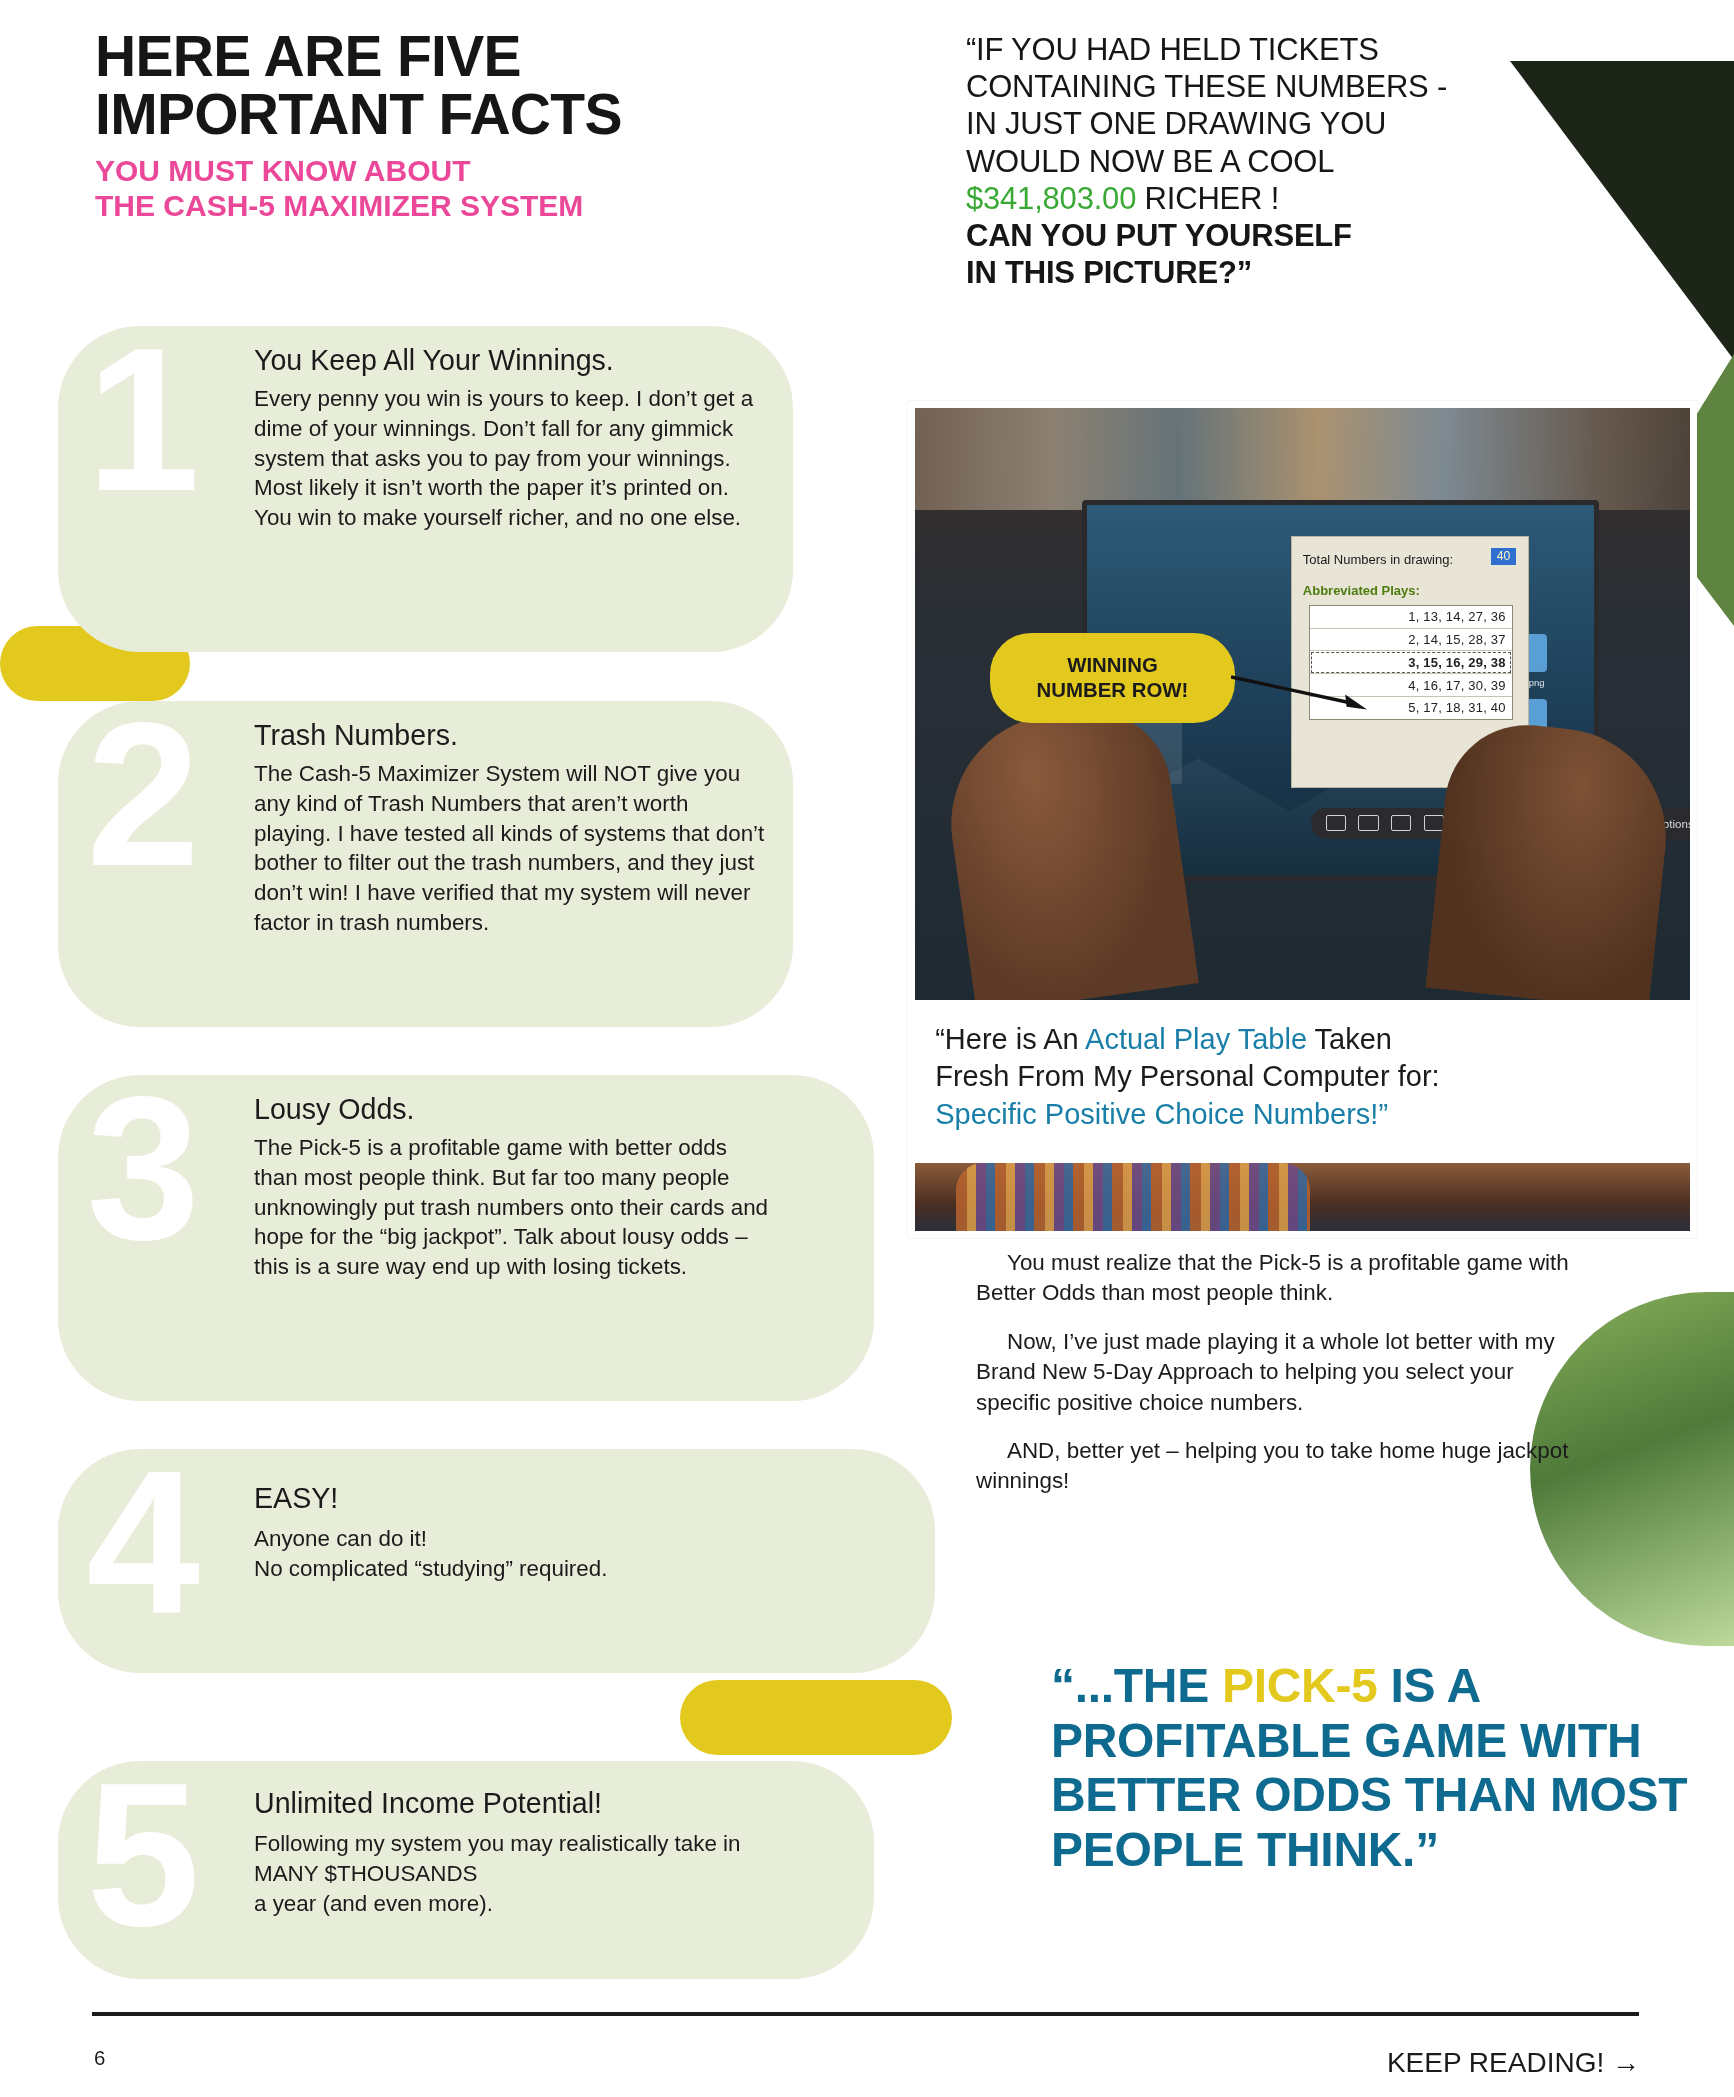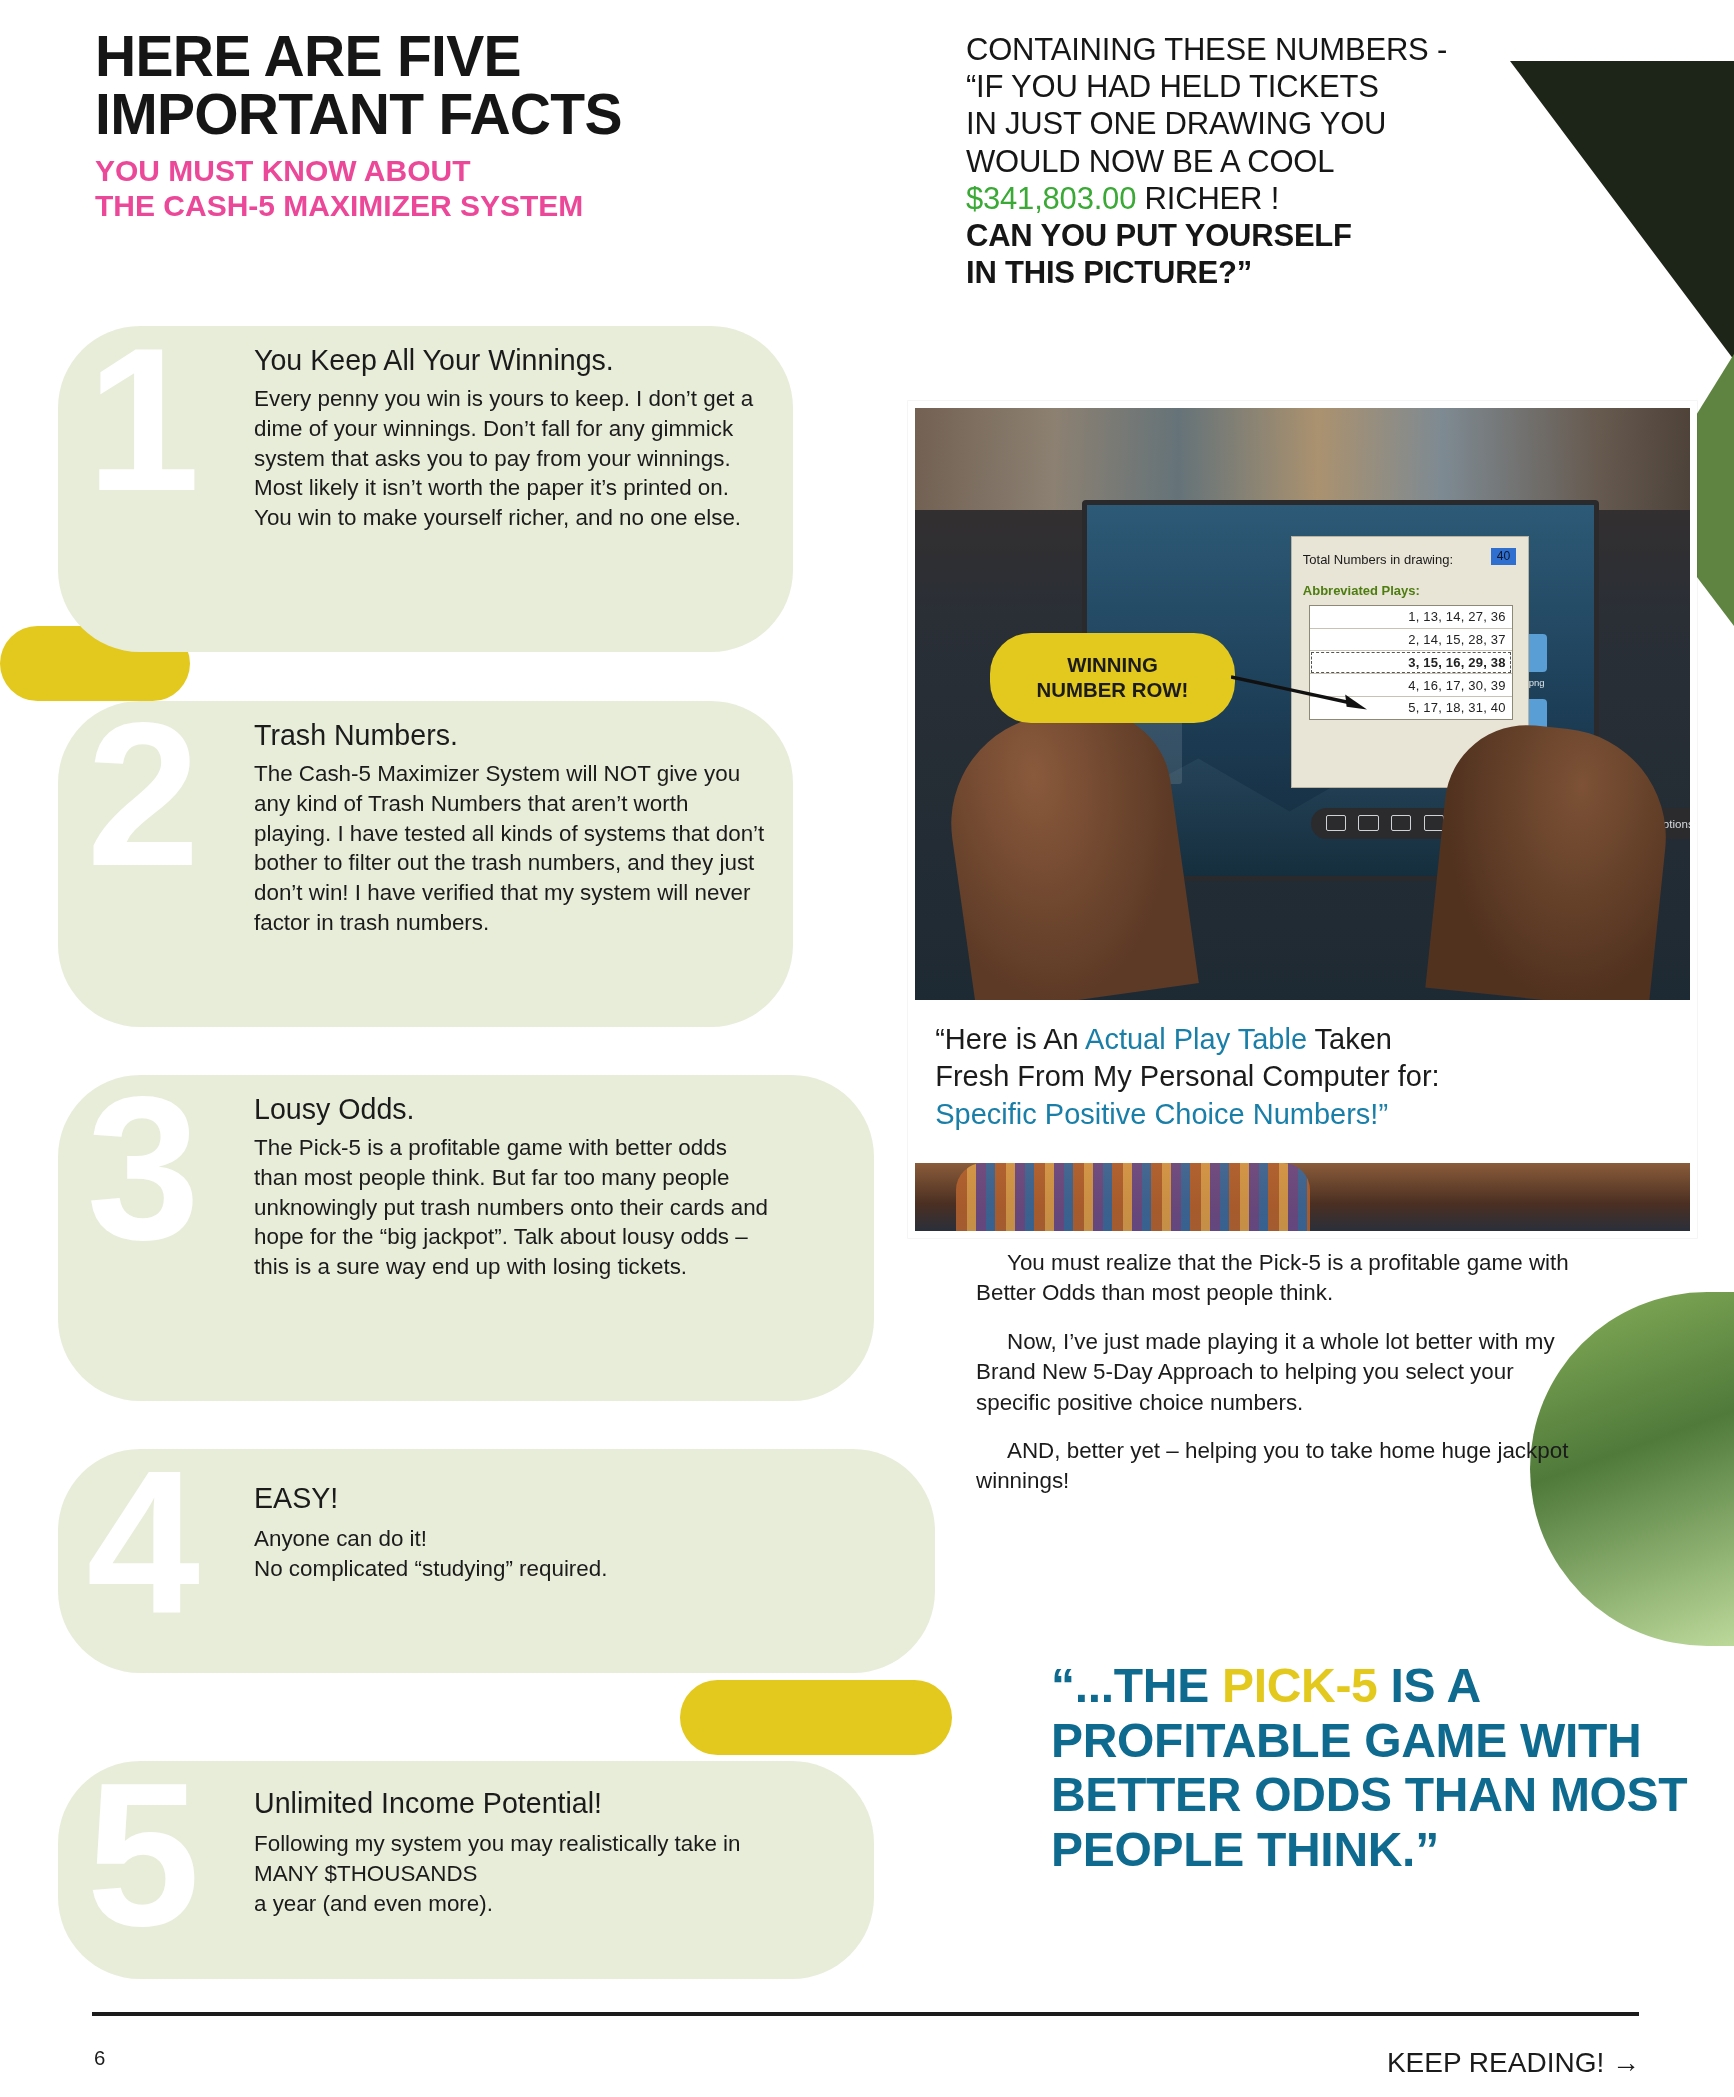--- a/index.html
+++ b/index.html
@@ -163,21 +163,21 @@
     position: absolute; left: 0; bottom: 0; width: 100%; height: 143px;
     background: linear-gradient(180deg,#2b4a61,#16303f);
     clip-path: polygon(0 60%, 22% 18%, 40% 55%, 62% 10%, 100% 58%, 100% 100%, 0 100%);
     opacity:.8;
   }
   .photo .doc {
     position: absolute; left: 204px; top: 31px; width: 238px; height: 252px;
     background: #e8e4d6; border: 1.4px solid #b9b3a0;
   }
   .doc .doc-row1 { position:absolute; left:11px; top:15px; font-size:13px; color:#1a1a1a; }
-  .doc .chip { position:absolute; right:12.2px; top:11px; background:#2f6fd0; color:#0f172a; font-size:12.2px; padding:1.4px 5.4px; }
+  .doc .chip { position:absolute; right:12.2px; top:11px; background:#2f6fd0; color:#fef9c3; font-size:12.2px; padding:1.4px 5.4px; }
   .doc .doc-row2 { position:absolute; left:11px; top:46px; font-size:13px; color:#4d7c0f; font-weight:bold; }
   .doc .tbl { position:absolute; left:17.7px; top:68px; width:204px; border:0.7px solid #8d8878; background:#fff; }
   .doc .tbl div {
     font-size: 13px; color:#222; padding:3.4px 6.8px; border-bottom:0.7px solid #c7c2b3;
     text-align:right; letter-spacing:0.2px;
   }
   .doc .tbl div.hl { background:#ffffff; outline:1.4px dashed #555; outline-offset:-2px;font-weight:bold; }
   .doc .tbl div:last-child { border-bottom:none; }
   .photo .sidebar-left {
     position:absolute; left:13.6px; top:129px; width:82px; height:150px; background:rgba(255,255,255,.12); border-radius:2.7px;
@@ -303,22 +303,22 @@
   </div>
 
   <div class="fact" style="left:58px; top:1761px; width:816px; height:218px;">
     <div class="bignum">5</div>
     <div class="ftitle" style="top:26px;">Unlimited Income Potential!</div>
     <div class="fbody" style="top:68px; white-space:pre-line;">Following my system you may realistically take in MANY $THOUSANDS
 a year (and even more).</div>
   </div>
 
   <div class="quote-top">
+    <div>“IF YOU HAD HELD TICKETS</div>
     <div>CONTAINING THESE NUMBERS -</div>
-    <div>“IF YOU HAD HELD TICKETS</div>
     <div>IN JUST ONE DRAWING YOU</div>
     <div>WOULD NOW BE A COOL</div>
     <div>
       <span class="money">$341,803.00</span><span> RICHER !</span>
     </div>
     <span class="bold">CAN YOU PUT YOURSELF</span>
     <span class="bold">IN THIS PICTURE?”</span>
   </div>
 
   <div class="photo-card">

